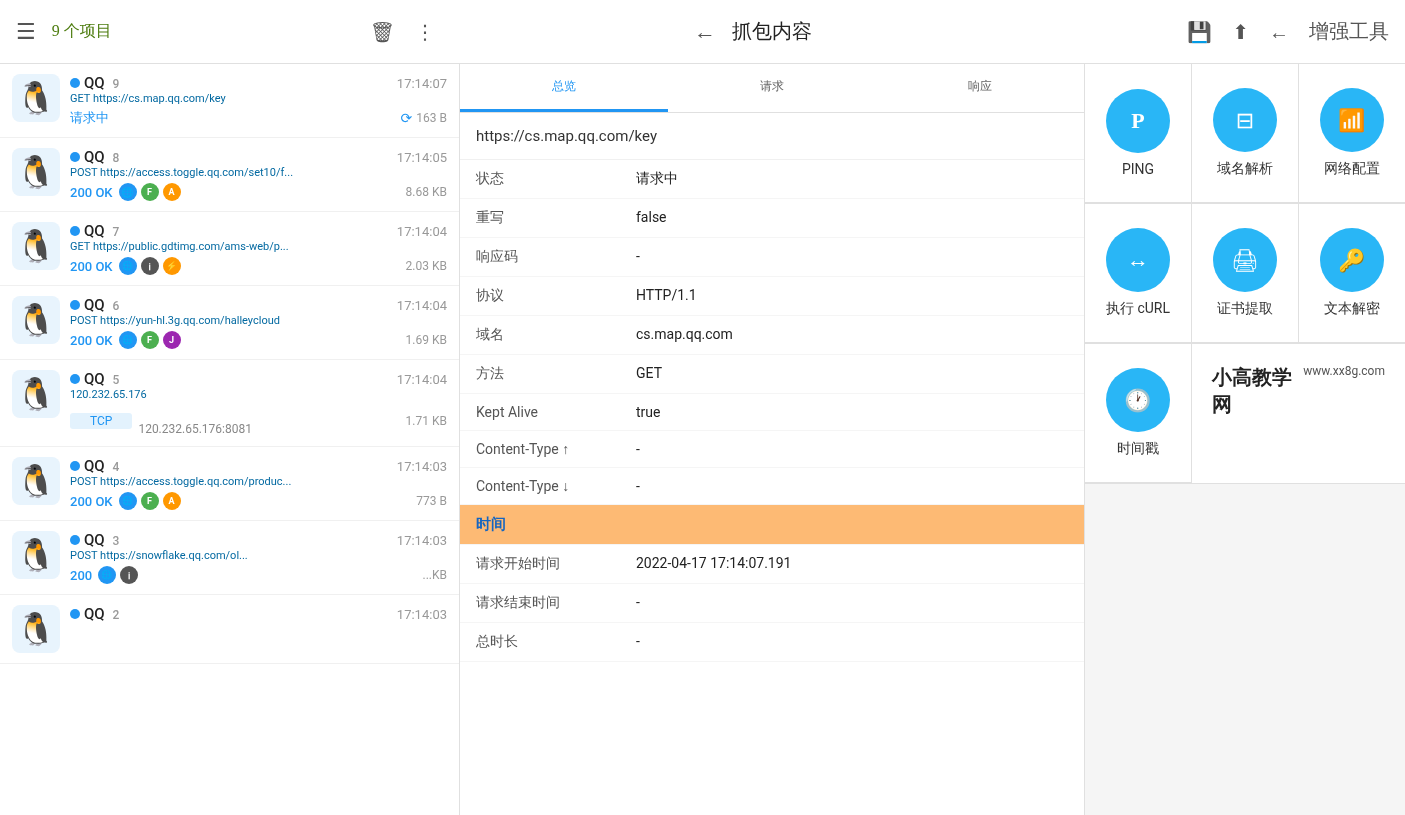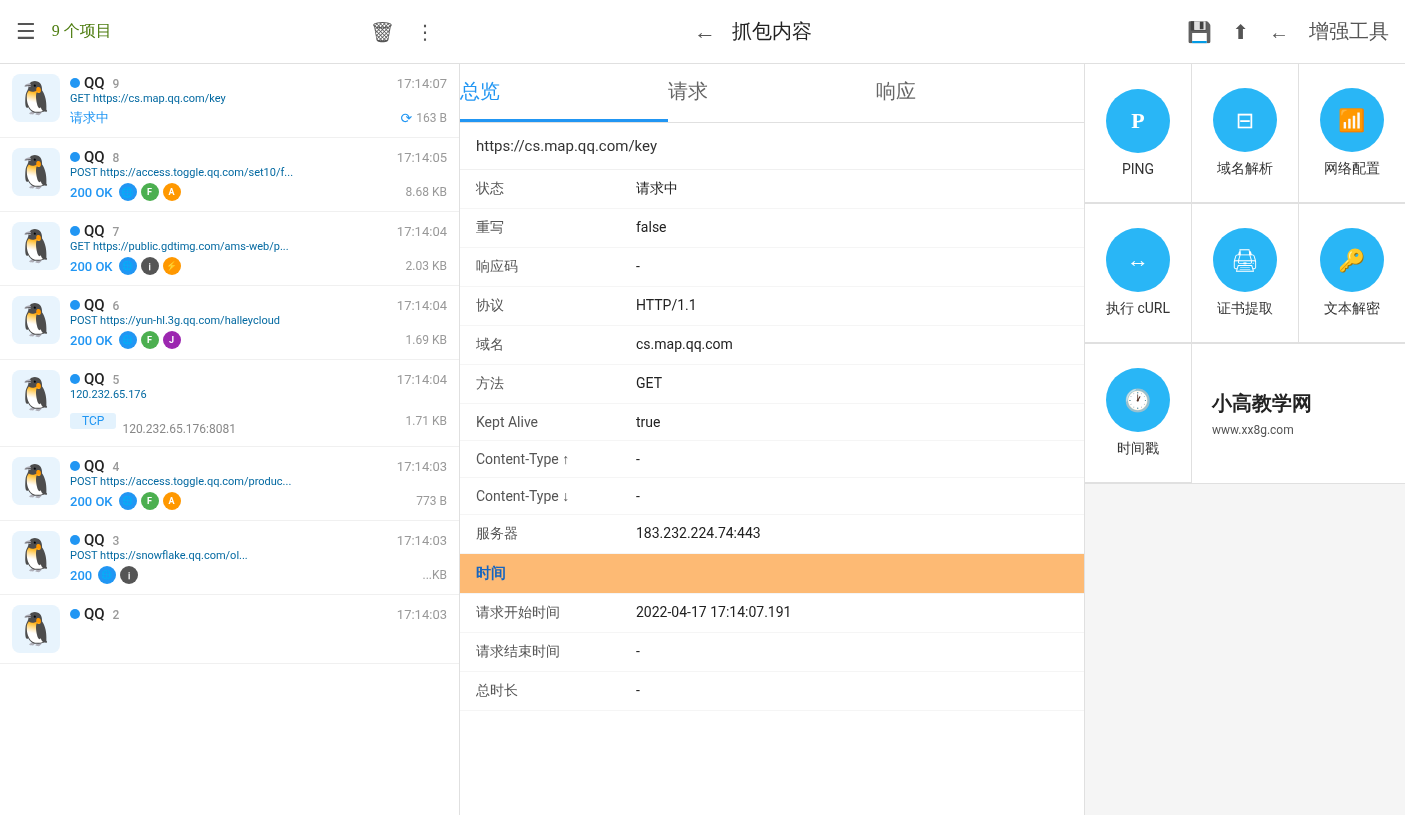--- a/index.html
+++ b/index.html
@@ -82,43 +82,43 @@
     .icon-row { display: flex; gap: 4px; align-items: center; }
     .icon-badge {
       width: 18px; height: 18px; border-radius: 50%;
       font-size: 10px; display: flex; align-items: center; justify-content: center;
       color: #fff; font-weight: bold;
     }
     .badge-blue { background: #2196F3; }
     .badge-green { background: #4CAF50; }
     .badge-orange { background: #FF9800; }
     .badge-purple { background: #9C27B0; }
-    .tcp-badge { font-size: 12px; color: #2196F3; background: #e3f2fd; border-radius: 3px; padding: 1px 12px; }
+    .tcp-badge { font-size: 12px; color: #2196F3; background: #e3f2fd; border-radius: 3px; padding: 1px 20px; }
 
     
     .middle-panel {
       flex: 1;
       background: #ffffff;
       overflow-y: auto;
       border-right: 1px solid #e0e0e0;
     }
 
     .detail-tabs {
       display: flex;
       border-bottom: 1px solid #e0e0e0;
       position: sticky;
       top: 0;
       background: #fff;
       z-index: 10;
     }
     .detail-tab {
       flex: 1;
-      text-align: left;
+      text-align: center;
       padding: 14px 0;
-      font-size: 20px;
+      font-size: 12px;
       color: #666;
       cursor: pointer;
       border-bottom: 3px solid transparent;
     }
     .detail-tab.active {
       color: #2196F3;
       border-bottom: 3px solid #2196F3;
       font-weight: 500;
     }
 
@@ -195,21 +195,21 @@
 
     .tools-row {
       display: flex;
       border-bottom: 1px solid #e0e0e0;
     }
 
     .promo-section {
       background: #ffffff;
       padding: 20px;
       display: flex;
-      flex-direction: column;
+      flex-direction: row;
       align-items: center;
       justify-content: center;
       flex: 1;
     }
     .promo-name { font-size: 20px; font-weight: bold; color: #222; margin-bottom: 6px; }
     .promo-url { font-size: 12px; color: #555; }
 
     
     ::-webkit-scrollbar { width: 6px; }
     ::-webkit-scrollbar-thumb { background: #ccc; border-radius: 3px; }
@@ -440,24 +440,20 @@
         <span class="detail-value">true</span>
       </div>
       <div class="detail-row">
         <span class="detail-key">Content-Type ↑</span>
         <span class="detail-value">-</span>
       </div>
       <div class="detail-row">
         <span class="detail-key">Content-Type ↓</span>
         <span class="detail-value">-</span>
       </div>
-      <div class="detail-row">
-        <span class="detail-key">服务器</span>
-        <span class="detail-value">183.232.224.74:443</span>
-      </div>
 
       <div class="detail-row section-header">
         <span>时间</span>
       </div>
 
       <div class="detail-row">
         <span class="detail-key">请求开始时间</span>
         <span class="detail-value">2022-04-17 17:14:07.191</span>
       </div>
       <div class="detail-row">

